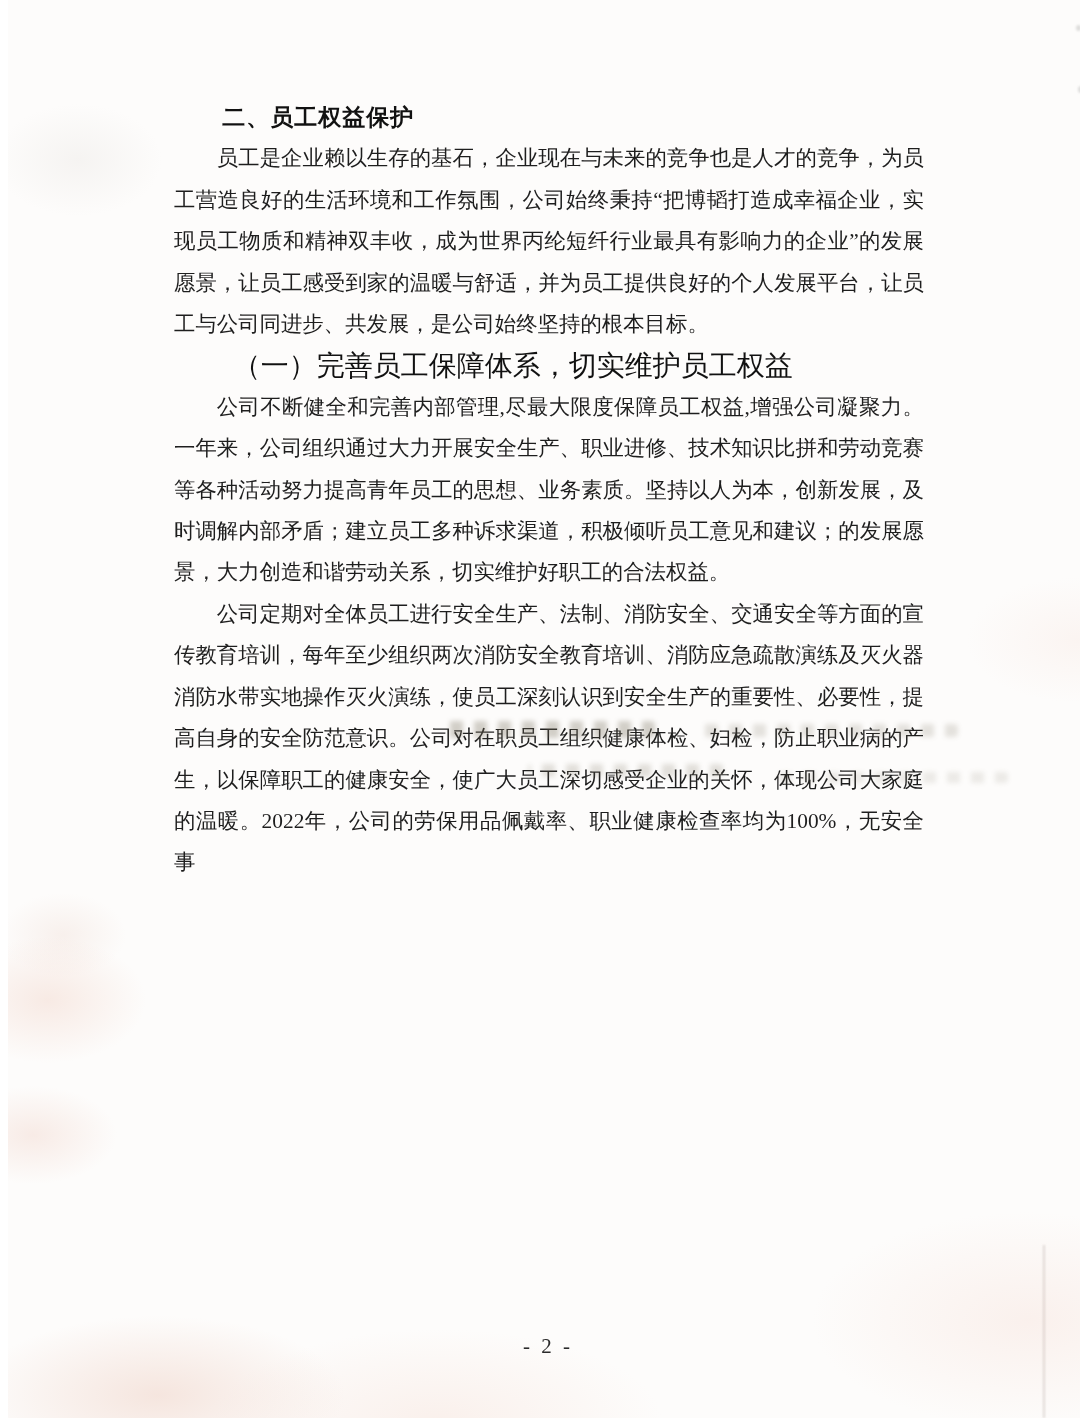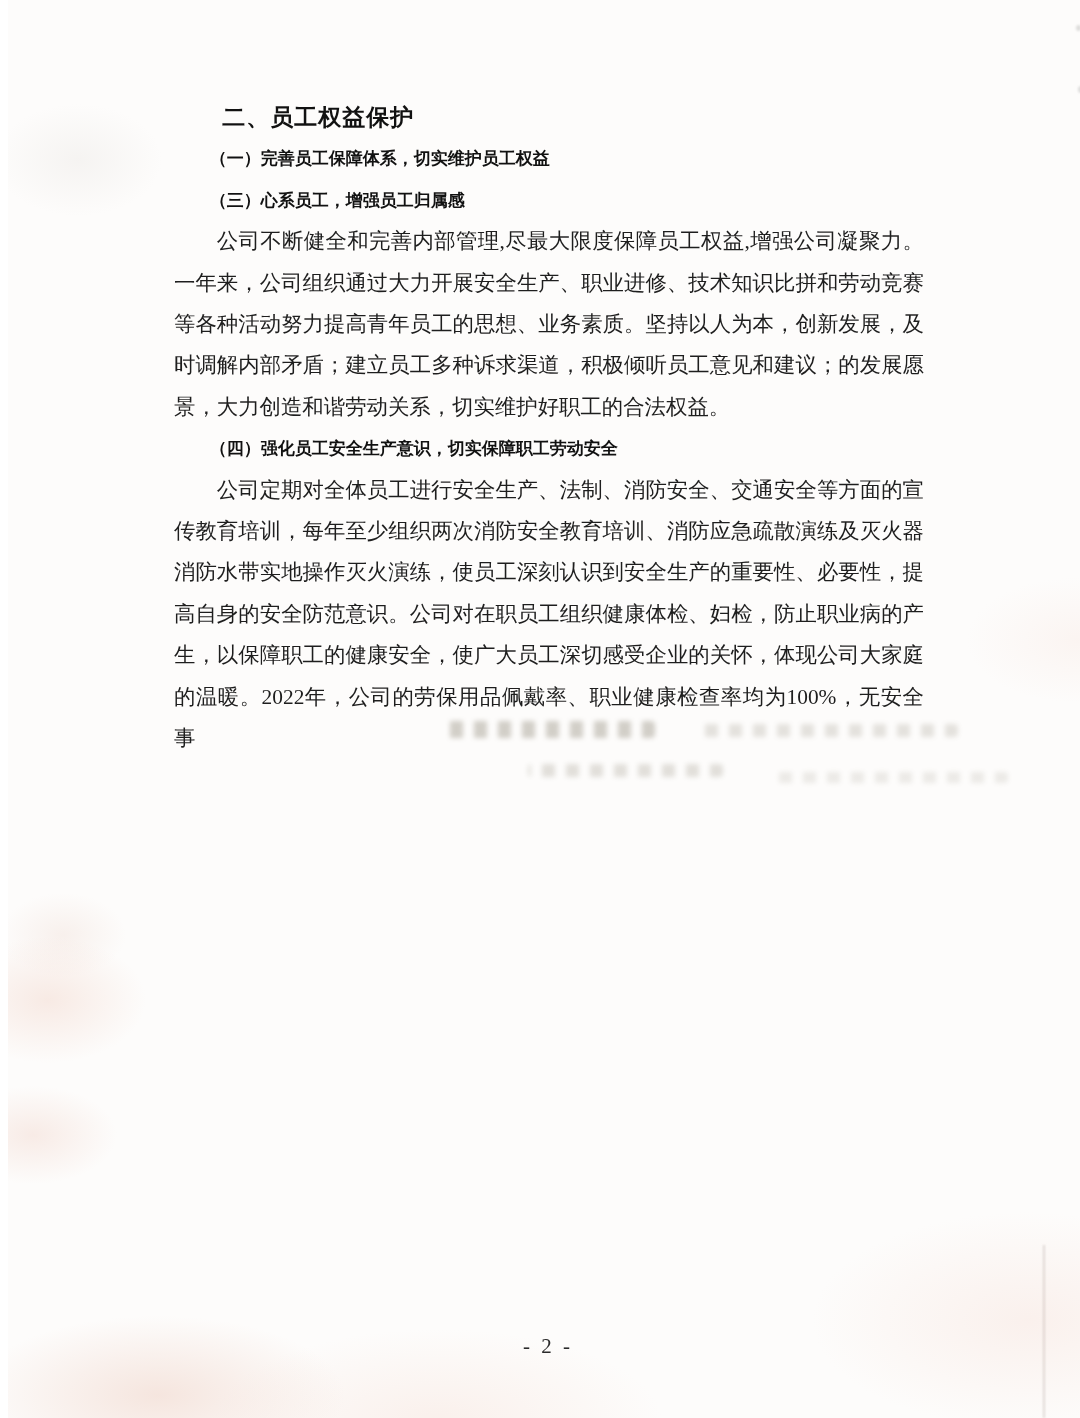--- a/index.html
+++ b/index.html
@@ -43,22 +43,22 @@
   .doc-title {
     font-family: "Liberation Sans", "DejaVu Sans", sans-serif;
     font-weight: bold;
     font-size: 23px;
     color: #111;
     text-indent: 2.1em;
     letter-spacing: 1px;
   }
   .sec-heading {
     font-family: "Liberation Sans", "DejaVu Sans", sans-serif;
-    font-weight: bold;
-    font-size: 17px;
+    font-weight: normal;
+    font-size: 28px;
     color: #111;
     text-indent: 2.1em;
   }
   .para { text-indent: 2em; }
 
   
   .footer {
     position: absolute;
     left: 0; right: 0;
     top: 1334px;
@@ -95,28 +95,27 @@
   .speck-2 { left: 1070px; top: 86px; width: 6px; height: 7px; }
 </style>
 </head>
 <body>
 
 <div class="page">
 
   <div class="content">
     <div class="doc-title">二、员工权益保护</div>
 
+    <p class="para">员工是企业赖以生存的基石，企业现在与未来的竞争也是人才的竞争，为员工营造良好的生活环境和工作氛围，公司始终秉持“把博韬打造成幸福企业，实现员工物质和精神双丰收，成为世界丙纶短纤行业最具有影响力的企业”的发展愿景，让员工感受到家的温暖与舒适，并为员工提供良好的个人发展平台，让员工与公司同进步、共发展，是公司始终坚持的根本目标。</p>
 
     <div class="sec-heading">（一）完善员工保障体系，切实维护员工权益</div>
 
 
-    <div class="sec-heading">（三）心系员工，增强员工归属感</div>
     <p class="para">公司不断健全和完善内部管理,尽最大限度保障员工权益,增强公司凝聚力。一年来，公司组织通过大力开展安全生产、职业进修、技术知识比拼和劳动竞赛等各种活动努力提高青年员工的思想、业务素质。坚持以人为本，创新发展，及时调解内部矛盾；建立员工多种诉求渠道，积极倾听员工意见和建议；的发展愿景，大力创造和谐劳动关系，切实维护好职工的合法权益。</p>
 
-    <div class="sec-heading">（四）强化员工安全生产意识，切实保障职工劳动安全</div>
     <p class="para">公司定期对全体员工进行安全生产、法制、消防安全、交通安全等方面的宣传教育培训，每年至少组织两次消防安全教育培训、消防应急疏散演练及灭火器消防水带实地操作灭火演练，使员工深刻认识到安全生产的重要性、必要性，提高自身的安全防范意识。公司对在职员工组织健康体检、妇检，防止职业病的产生，以保障职工的健康安全，使广大员工深切感受企业的关怀，体现公司大家庭的温暖。2022年，公司的劳保用品佩戴率、职业健康检查率均为100%，无安全事</p>
   </div>
 
   <div class="bleed bleed-1"></div>
   <div class="bleed bleed-1b"></div>
   <div class="bleed bleed-2"></div>
   <div class="bleed bleed-2b"></div>
 
   <div class="crease"></div>
   <div class="speck speck-1"></div>

